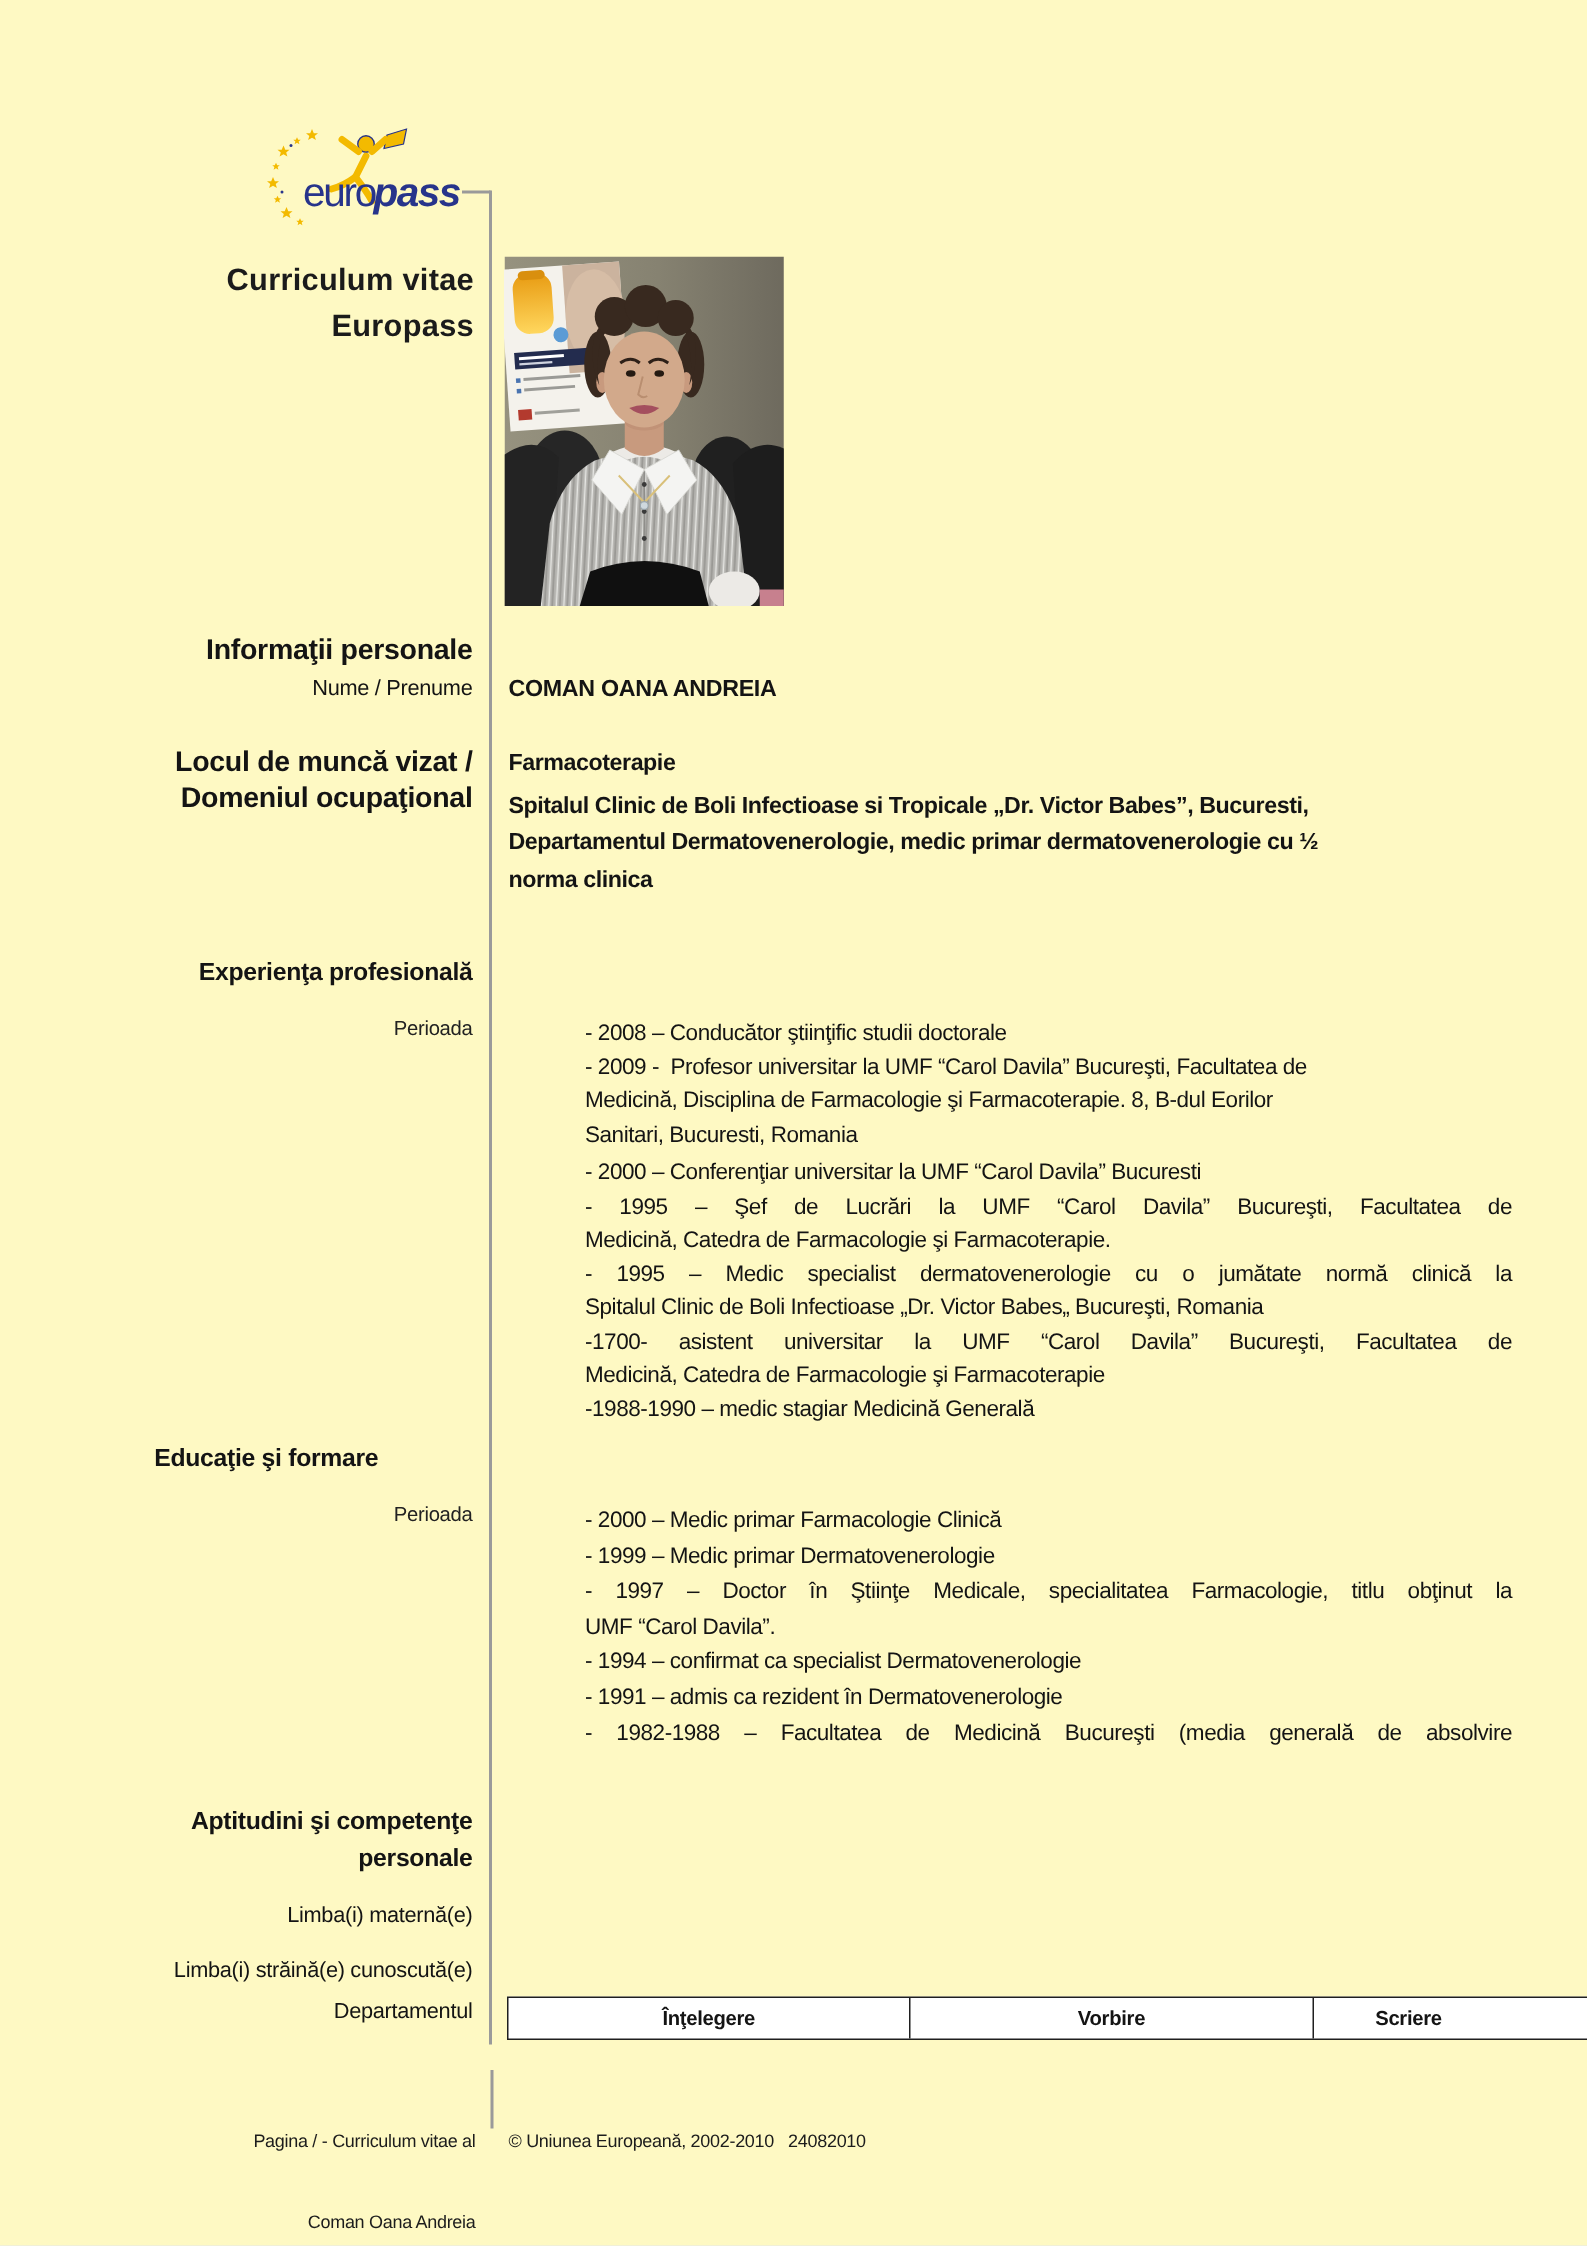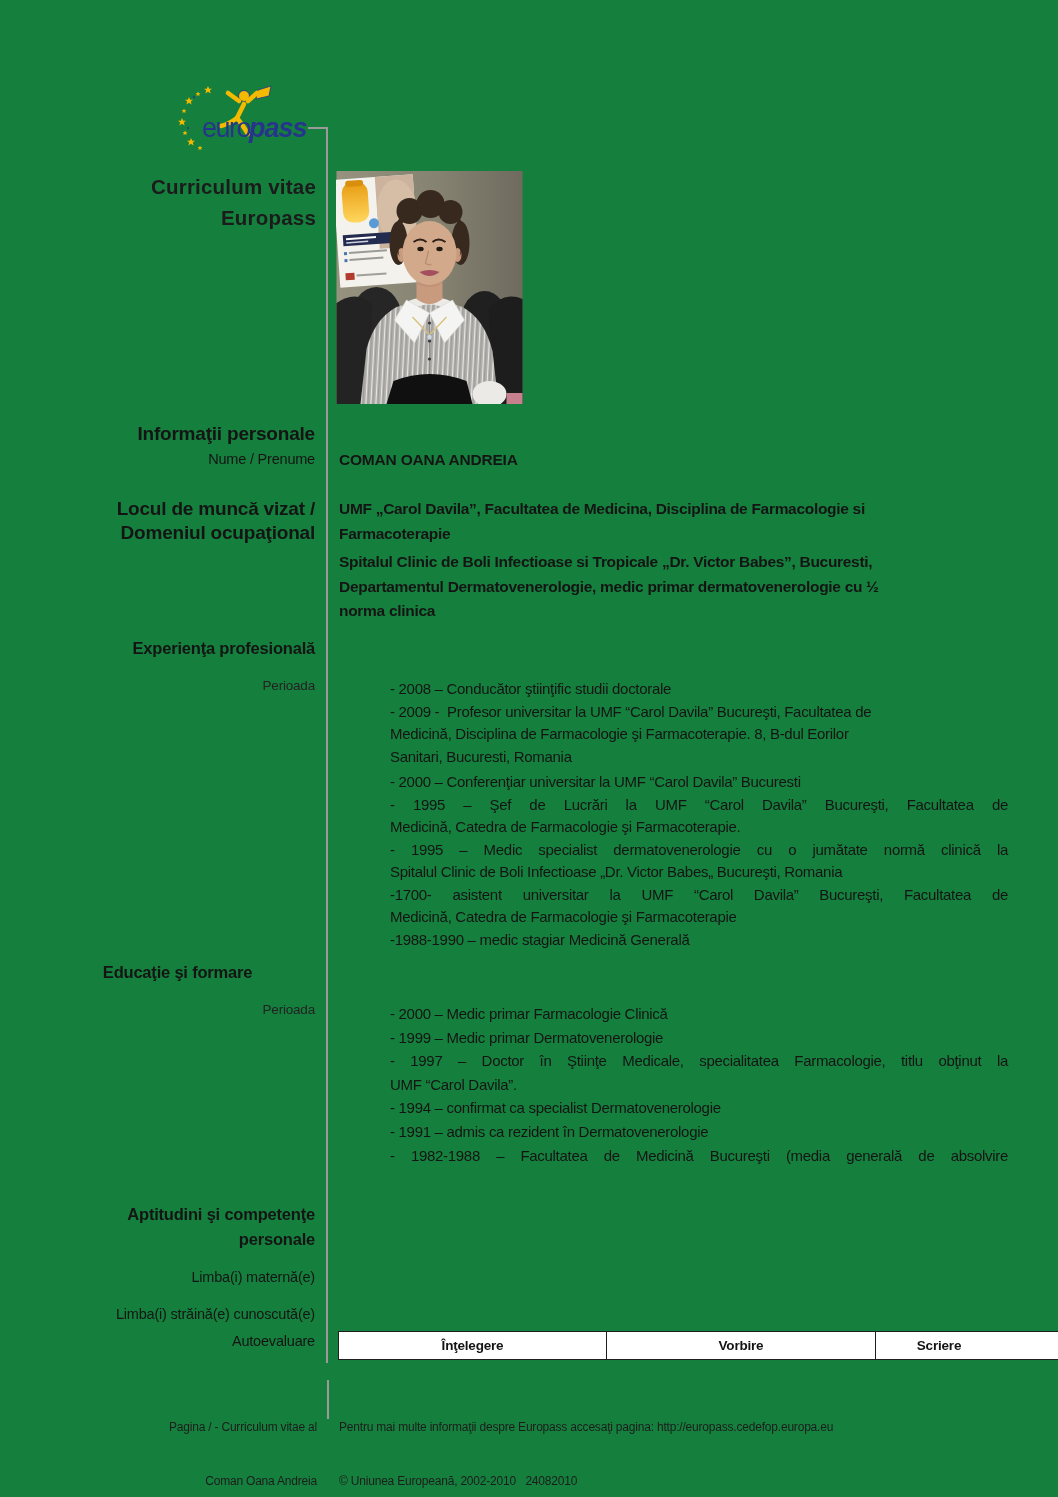--- a/index.html
+++ b/index.html
@@ -1,16 +1,16 @@
 <!DOCTYPE html>
 <html><head>
 <meta charset="utf-8">
 <style>
   html,body{margin:0;padding:0;background:#e8e8e8;}
-  .page{position:relative;width:1058px;height:1497px;background:#15803d;overflow:hidden;
+  .page{position:relative;width:1058px;height:1497px;background:#fef9c3;overflow:hidden;
         font-family:"Liberation Sans",sans-serif;color:#141414;margin:0 auto;}
   .abs{position:absolute;}
   
   .lcol{left:40px;width:275px;text-align:right;letter-spacing:-0.2px;}
   .lbl{font-size:14.5px;}
   .lbl-sm{font-size:13.5px;color:#222;}
   .lbl-b{font-weight:bold;font-size:19px;}
   .h1{font-weight:bold;font-size:16.5px;letter-spacing:-0.2px;}
   .two-line{line-height:24px;}
   
@@ -190,26 +190,25 @@
   <div class="abs lcol h1" style="top:639px;">Experienţa profesională</div>
   <div class="abs lcol lbl-sm" style="top:678px;">Perioada</div>
   <div class="abs lcol h1" style="top:963px;text-align:center;">Educaţie şi formare</div>
   <div class="abs lcol lbl-sm" style="top:1002px;">Perioada</div>
   <div class="abs lcol h1" style="top:1202px;line-height:25px;">
     <div>Aptitudini şi competenţe</div>
     <div>personale</div>
   </div>
   <div class="abs lcol lbl" style="top:1269px;">Limba(i) maternă(e)</div>
   <div class="abs lcol lbl" style="top:1306px;">Limba(i) străină(e) cunoscută(e)</div>
-  <div class="abs lcol lbl" style="top:1333px;">Autoevaluare</div>
+  <div class="abs lcol lbl" style="top:1333px;">Departamentul</div>
 
   <div class="abs name-val">COMAN OANA ANDREIA</div>
 
   <div class="abs job">
-    <div class="job-line">UMF „Carol Davila”, Facultatea de Medicina, Disciplina de Farmacologie si</div>
     <div class="job-line">Farmacoterapie</div>
     <div class="job-line gap4">Spitalul Clinic de Boli Infectioase si Tropicale „Dr. Victor Babes”, Bucuresti,</div>
     <div class="job-line">Departamentul Dermatovenerologie, medic primar dermatovenerologie cu ½</div>
     <div class="job-line">norma clinica</div>
   </div>
 
   <div class="abs list" style="top:678px;">
     <div class="t-line">- 2008 – Conducător ştiinţific studii doctorale</div>
     <div class="t-line">- 2009 -  Profesor universitar la UMF “Carol Davila” Bucureşti, Facultatea de</div>
     <div class="t-line">Medicină, Disciplina de Farmacologie şi Farmacoterapie. 8, B-dul Eorilor</div>
@@ -241,17 +240,16 @@
     <div class="cell c2">Vorbire</div>
     <div class="cell c3">Scriere</div>
   </div>
 
   <div class="abs vline" style="left:327px;top:1380px;height:39px;"></div>
   <div class="abs foot foot-left">
     <div>Pagina / - Curriculum vitae al</div>
     <div>Coman Oana Andreia</div>
   </div>
   <div class="abs foot foot-right">
-    <div>Pentru mai multe informaţii despre Europass accesaţi pagina: http://europass.cedefop.europa.eu</div>
     <div>© Uniunea Europeană, 2002-2010   24082010</div>
   </div>
 
 </div>
 
 </body></html>

